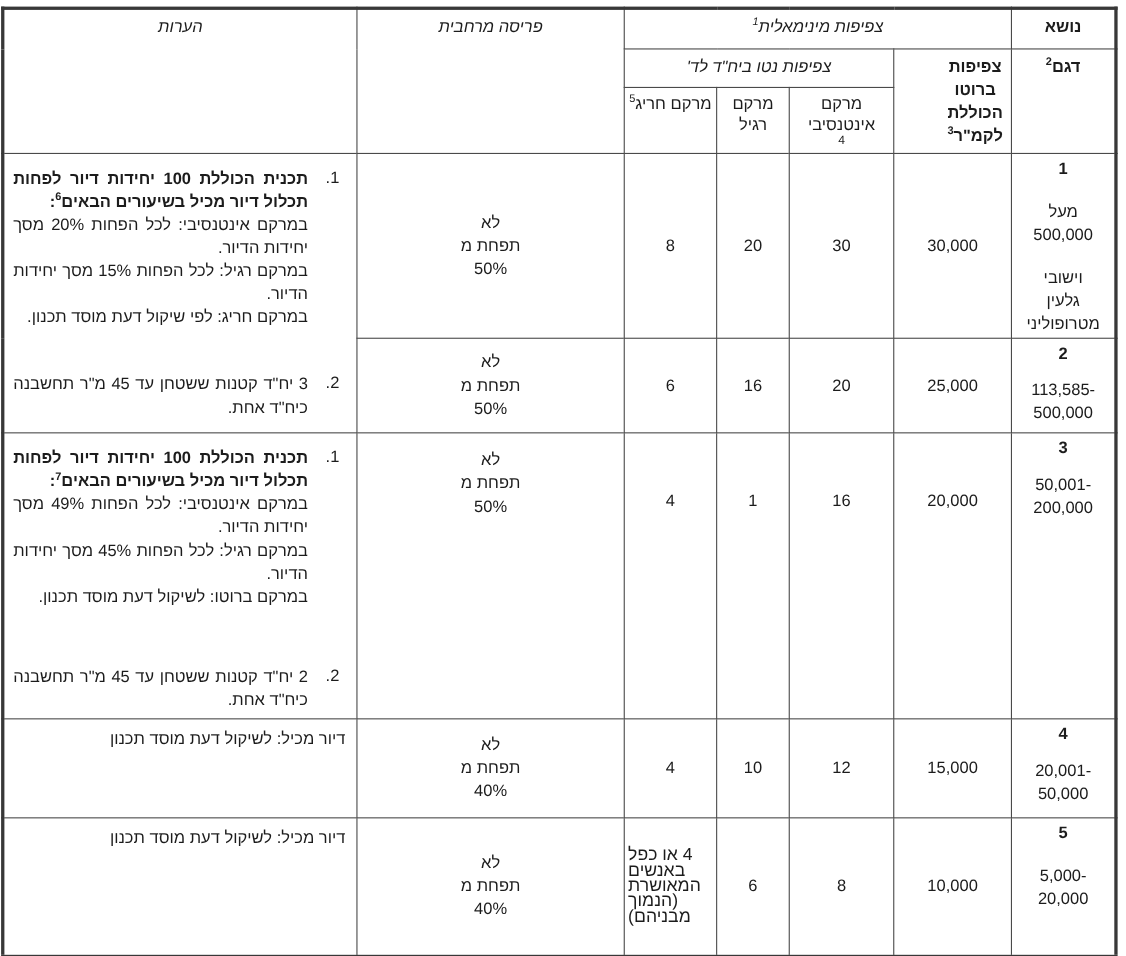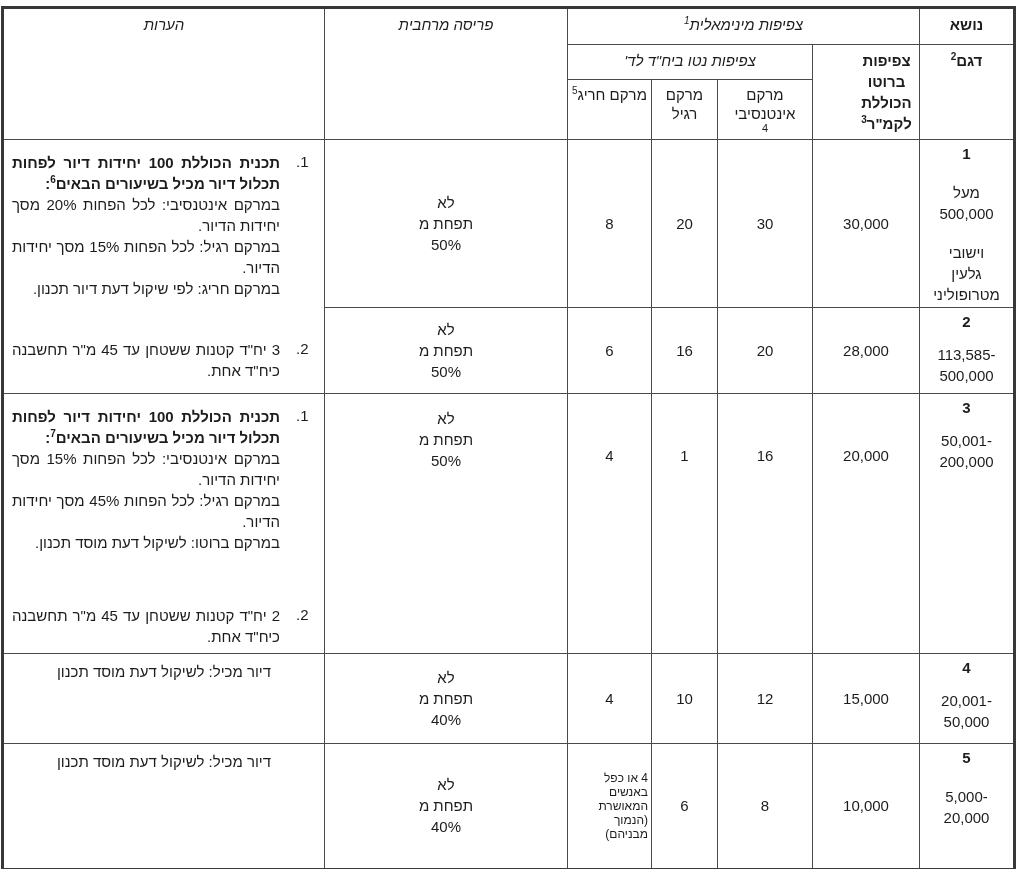--- a/index.html
+++ b/index.html
@@ -45,22 +45,22 @@
   .range{direction:ltr;unicode-bidi:isolate;}
   .gap-sm{height:12px;}
   .gap-md{height:18px;}
 
   .notes-cell{vertical-align:top;padding:12px 10px 6px 8px;}
   .note-item{display:flex;flex-direction:row;gap:16px;}
   .note-item + .note-item{margin-top:40px;}
   .note-num{flex:0 0 18px;text-align:left;}
   .note-body{flex:1 1 auto;text-align:justify;text-align-last:right;line-height:21px;}
   .note-title{font-weight:bold;}
-  .simple-note{vertical-align:top;padding:8px 10px;text-align:center;}
-  .small-cell{font-size:12px;line-height:14px;text-align:right;vertical-align:middle;}
+  .simple-note{vertical-align:top;padding:8px 10px;text-align:right;}
+  .small-cell{font-size:16px;line-height:14px;text-align:left;vertical-align:middle;}
   .gross-hd{vertical-align:top;padding-top:5px;line-height:21px;padding-left:44px;}
 </style>
 </head>
 <body>
 
 <table class="density">
   <colgroup>
     <col class="c-subject">
       <col class="c-gross">
       <col class="c-int">
@@ -126,38 +126,38 @@
       <div>תפחת מ</div>
       <div>50%</div>
     </td>
     <td class="notes-cell" rowspan="2">
       <div class="note-item">
         <span class="note-num">1.</span>
         <div class="note-body">
           <span class="note-title"><span>תכנית הכוללת 100 יחידות דיור לפחות תכלול דיור מכיל בשיעורים הבאים</span><sup>6</sup><span>:</span></span>
           <div>במרקם אינטנסיבי: לכל הפחות 20% מסך יחידות הדיור.</div>
           <div>במרקם רגיל: לכל הפחות 15% מסך יחידות הדיור.</div>
-          <div>במרקם חריג: לפי שיקול דעת דיור תכנון.</div>
+          <div>במרקם חריג: לפי שיקול דעת מוסד תכנון.</div>
         </div>
       </div>
       <div class="note-item">
         <span class="note-num">2.</span>
         <div class="note-body">3 יח"ד קטנות ששטחן עד 45 מ"ר תחשבנה כיח"ד אחת.</div>
       </div>
     </td>
   </tr>
 
   <tr style="height:86px">
     <td class="subject-cell">
       <div class="model-no">2</div>
       <div class="gap-sm"></div>
       <div class="range">113,585-</div>
       <div class="range">500,000</div>
     </td>
-    <td class="num">28,000</td>
+    <td class="num">25,000</td>
     <td class="num">20</td>
     <td class="num">16</td>
     <td class="num">6</td>
     <td class="spread-mid">
       <div>לא</div>
       <div>תפחת מ</div>
       <div>50%</div>
     </td>
   </tr>
 
@@ -175,21 +175,21 @@
     <td class="spread-top">
       <div>לא</div>
       <div>תפחת מ</div>
       <div>50%</div>
     </td>
     <td class="notes-cell">
       <div class="note-item">
         <span class="note-num">1.</span>
         <div class="note-body">
           <span class="note-title"><span>תכנית הכוללת 100 יחידות דיור לפחות תכלול דיור מכיל בשיעורים הבאים</span><sup>7</sup><span>:</span></span>
-          <div>במרקם אינטנסיבי: לכל הפחות 15% מסך יחידות הדיור.</div>
+          <div>במרקם אינטנסיבי: לכל הפחות 49% מסך יחידות הדיור.</div>
           <div>במרקם רגיל: לכל הפחות 45% מסך יחידות הדיור.</div>
           <div>במרקם ברוטו: לשיקול דעת מוסד תכנון.</div>
         </div>
       </div>
       <div class="note-item" style="margin-top:52px">
         <span class="note-num">2.</span>
         <div class="note-body">2 יח"ד קטנות ששטחן עד 45 מ"ר תחשבנה כיח"ד אחת.</div>
       </div>
     </td>
   </tr>

